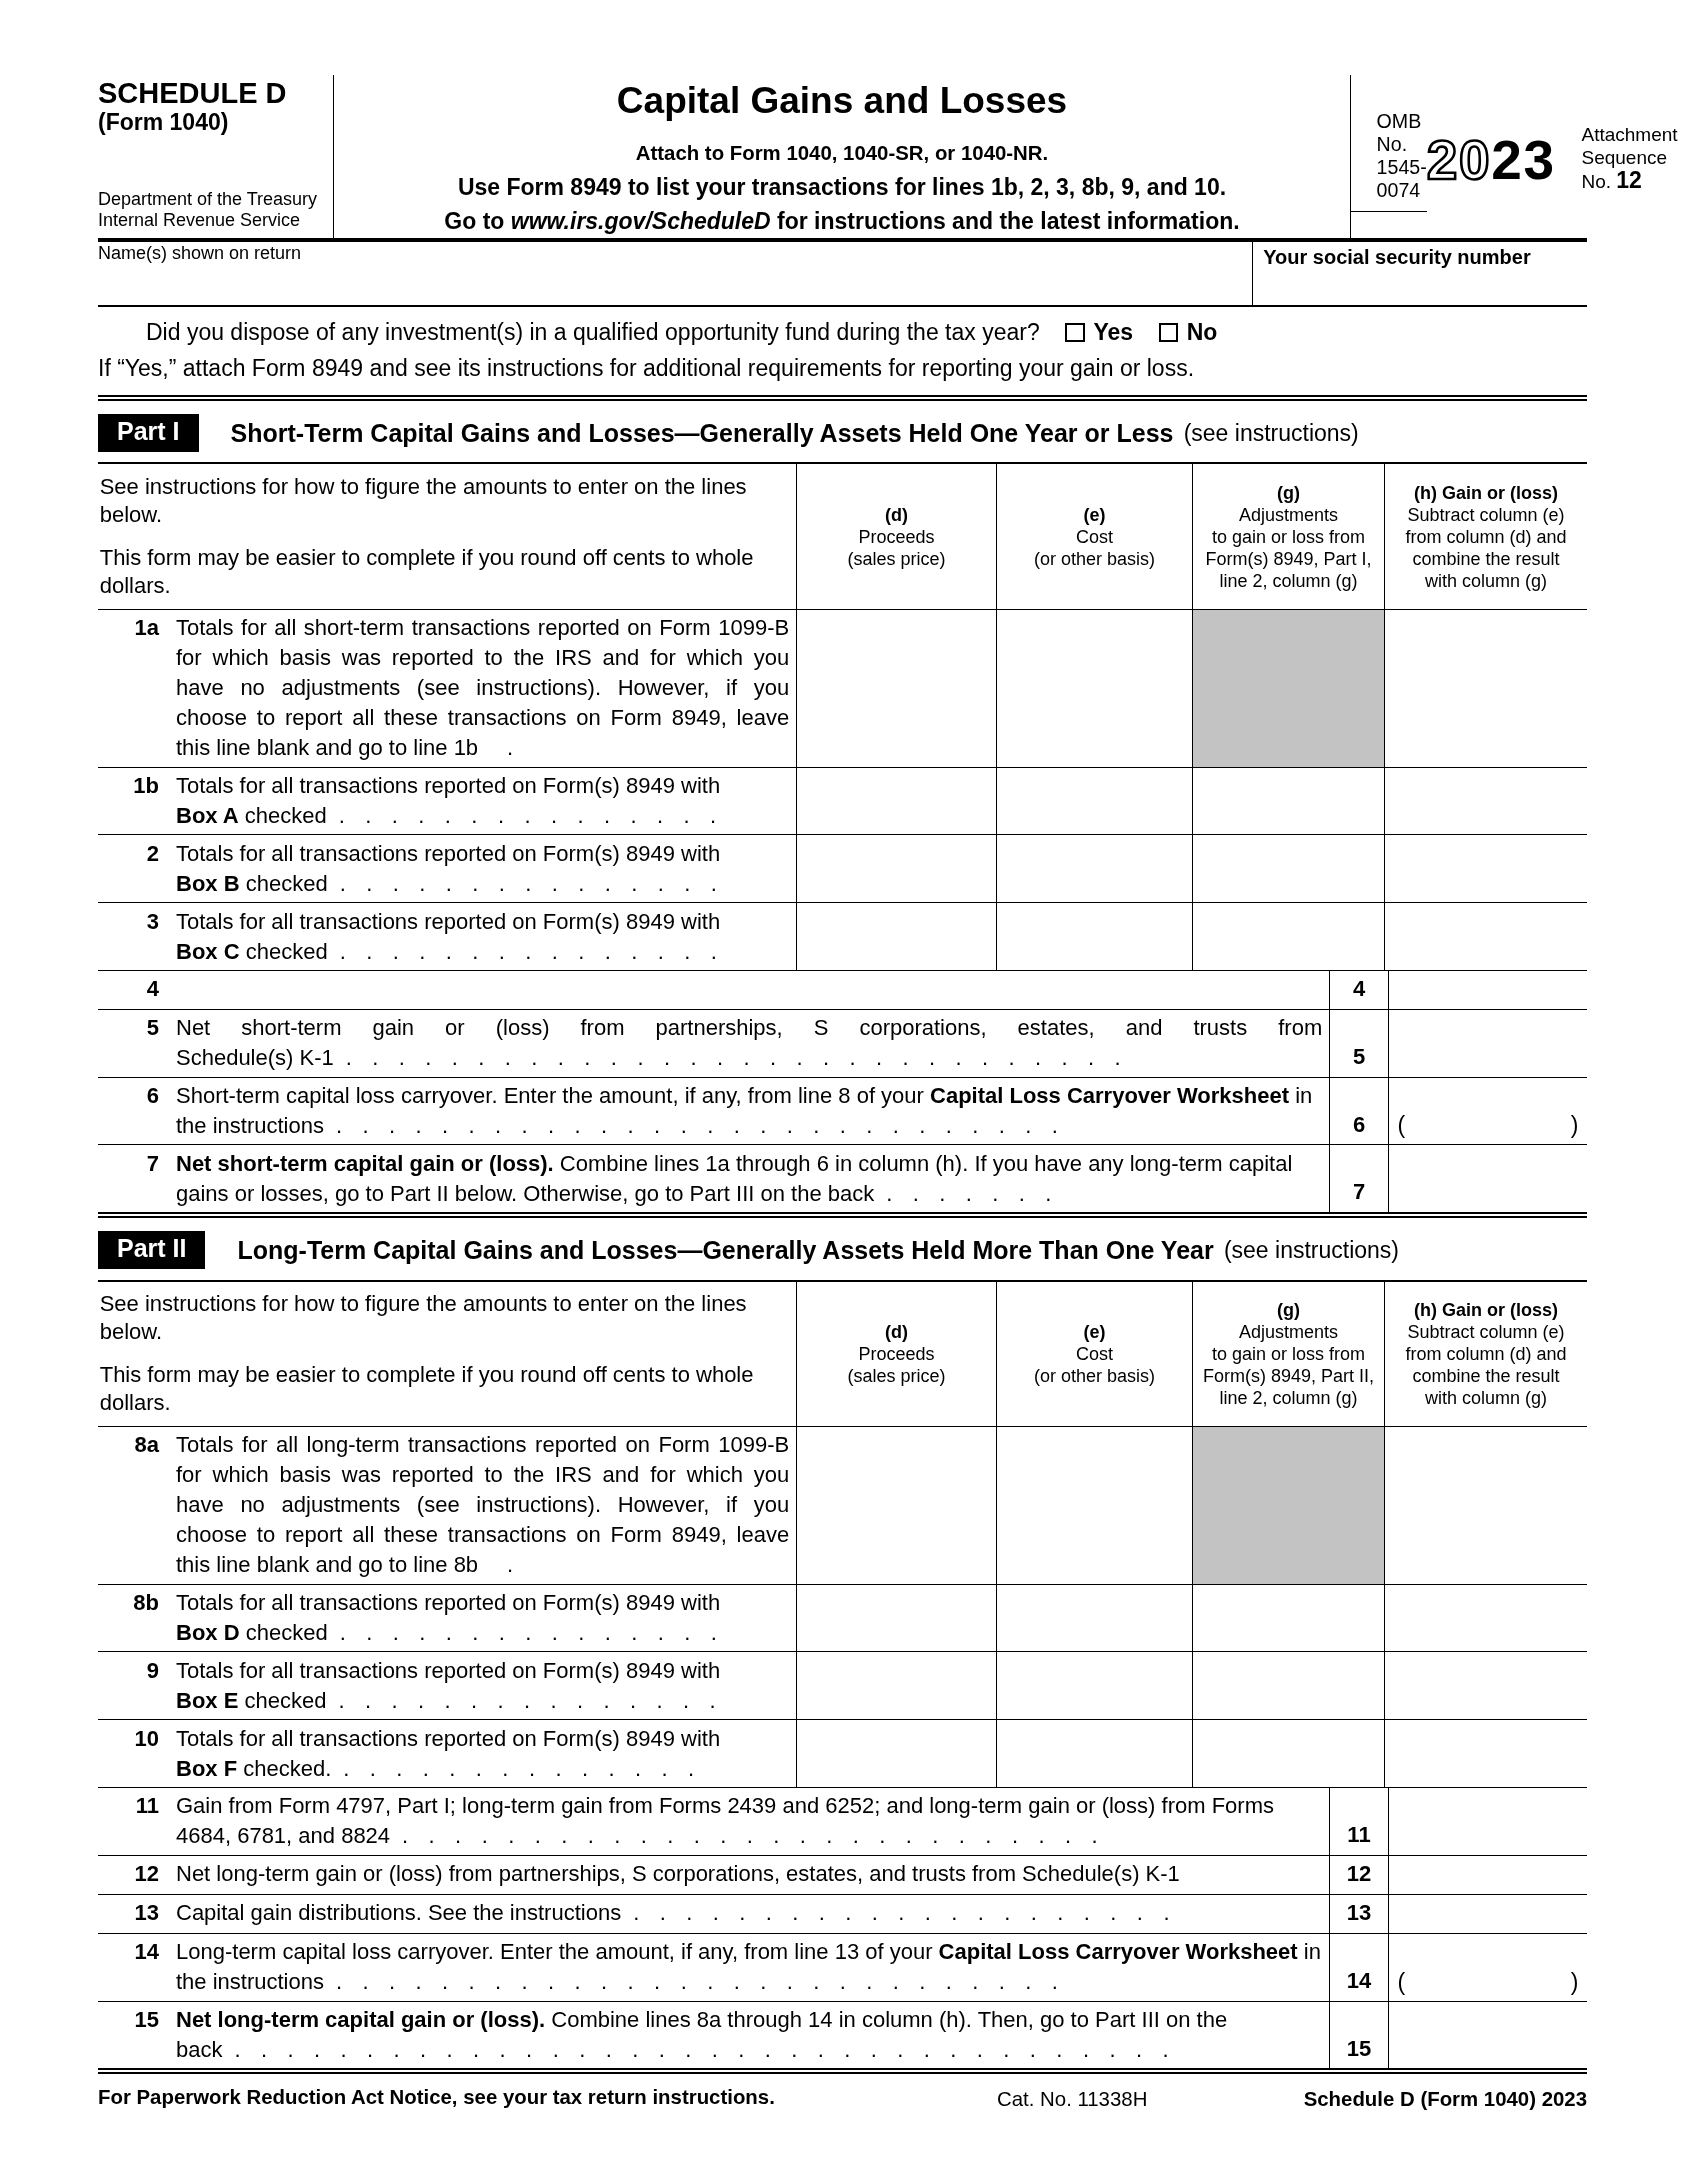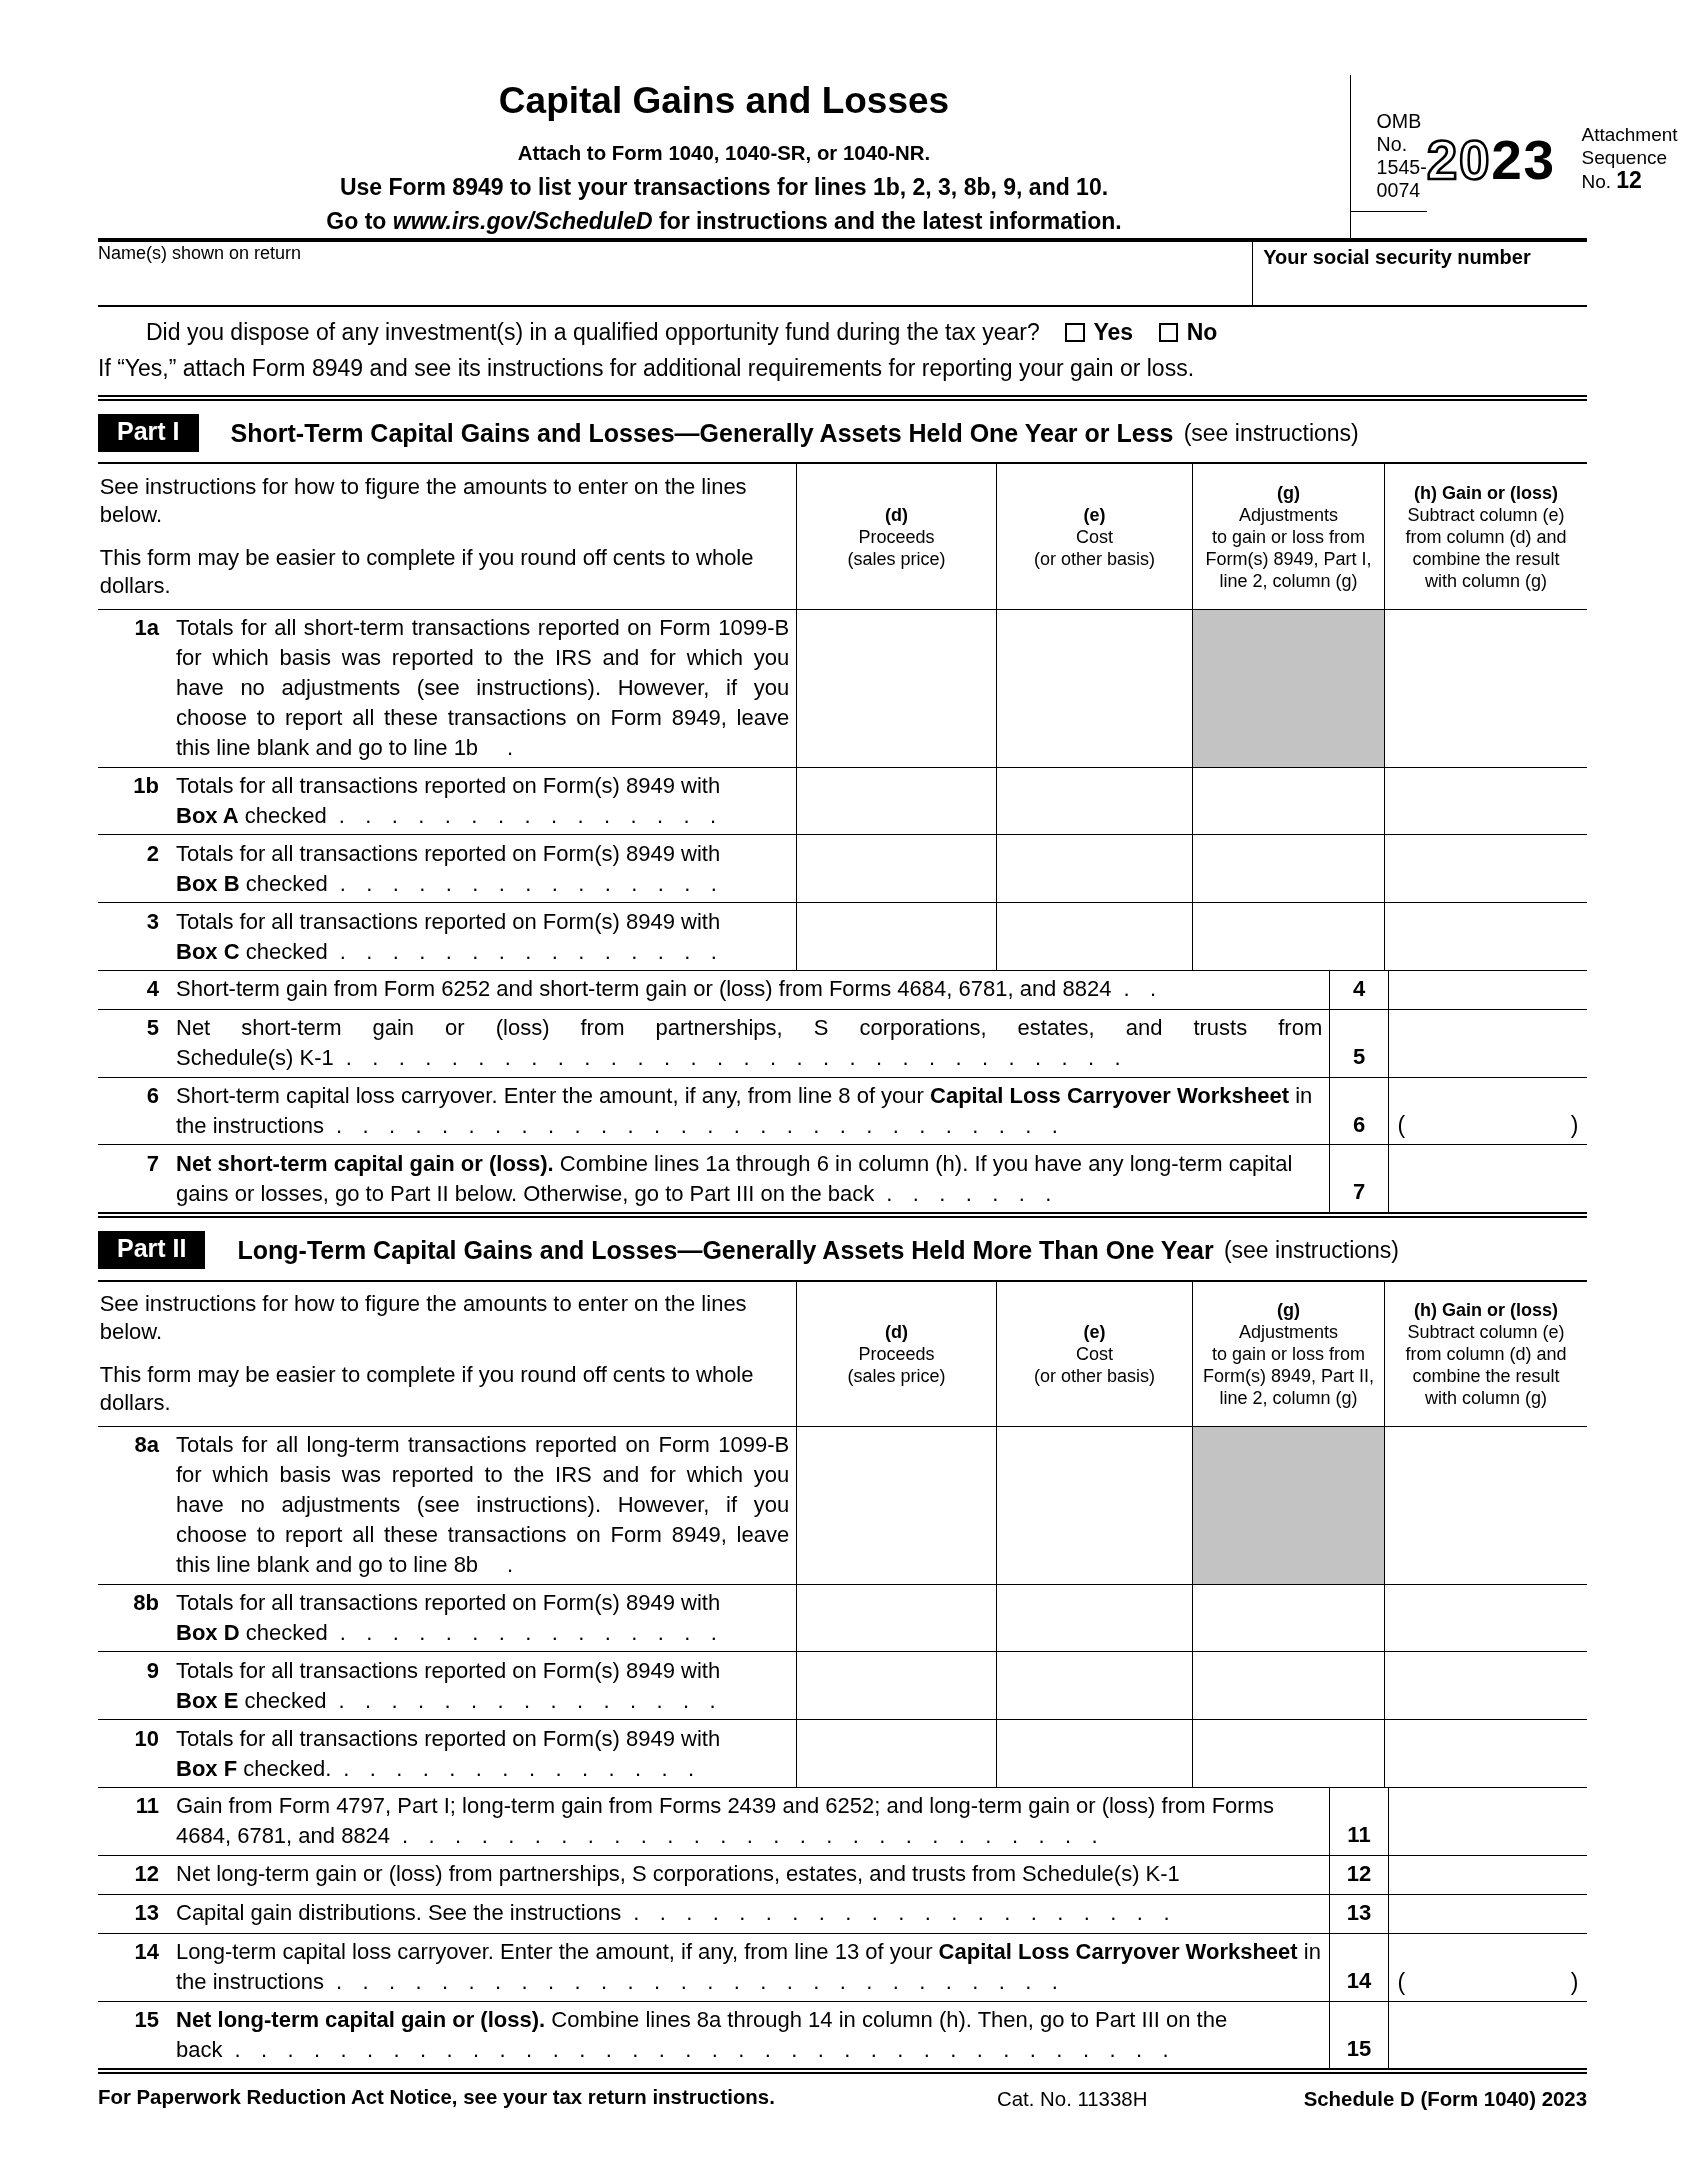--- a/index.html
+++ b/index.html
@@ -75,20 +75,30 @@
   .f-left { font-weight:700; }
   .f-cat { position:absolute; left:899px; top:1.7px; }
   .f-right { position:absolute; right:0; top:1.7px; font-weight:700; }
 </style>
 </head>
 <body>
 
 <div class="page">
 
   <div class="hdr">
+    <div class="hdr-left">
+      <div>
+        <div class="schd">SCHEDULE D</div>
+        <div class="f1040">(Form 1040)</div>
+      </div>
+      <div class="dept">
+        <div>Department of the Treasury</div>
+        <div>Internal Revenue Service</div>
+      </div>
+    </div>
     <div class="hdr-center">
       <div class="title">Capital Gains and Losses</div>
       <div class="attach">Attach to Form 1040, 1040-SR, or 1040-NR.</div>
       <div class="use">Use Form 8949 to list your transactions for lines 1b, 2, 3, 8b, 9, and 10.</div>
       <div class="goto"><span>Go to </span><span class="url">www.irs.gov/ScheduleD</span><span> for instructions and the latest information.</span></div>
     </div>
     <div class="hdr-right">
       <div class="omb">OMB No. 1545-0074</div>
       <div class="year"><span class="outline">20</span><span>23</span></div>
       <div class="attseq">
@@ -201,21 +211,20 @@
         </div>
       <div class="acell w-d"></div>
       <div class="acell w-e"></div>
       <div class="acell w-g"></div>
       <div class="acell w-h"></div>
     </div>
 
     <div class="trow r-1l">
       <div class="d-desc4">
           <span class="lnum">4</span>
-          <span class="dtext"><span>Short-term gain from Form 6252 and short-term gain or (loss) from Forms 4684, 6781, and 8824</span><span class="dots">..</span></span>
         </div>
       <div class="nbox">4</div>
       <div class="hcell"></div>
     </div>
 
     <div class="trow r-2l">
       <div class="d-desc4">
           <span class="lnum">5</span>
           <span class="dtext">
             <span class="jline">Net short-term gain or (loss) from partnerships, S corporations, estates, and trusts from</span>

